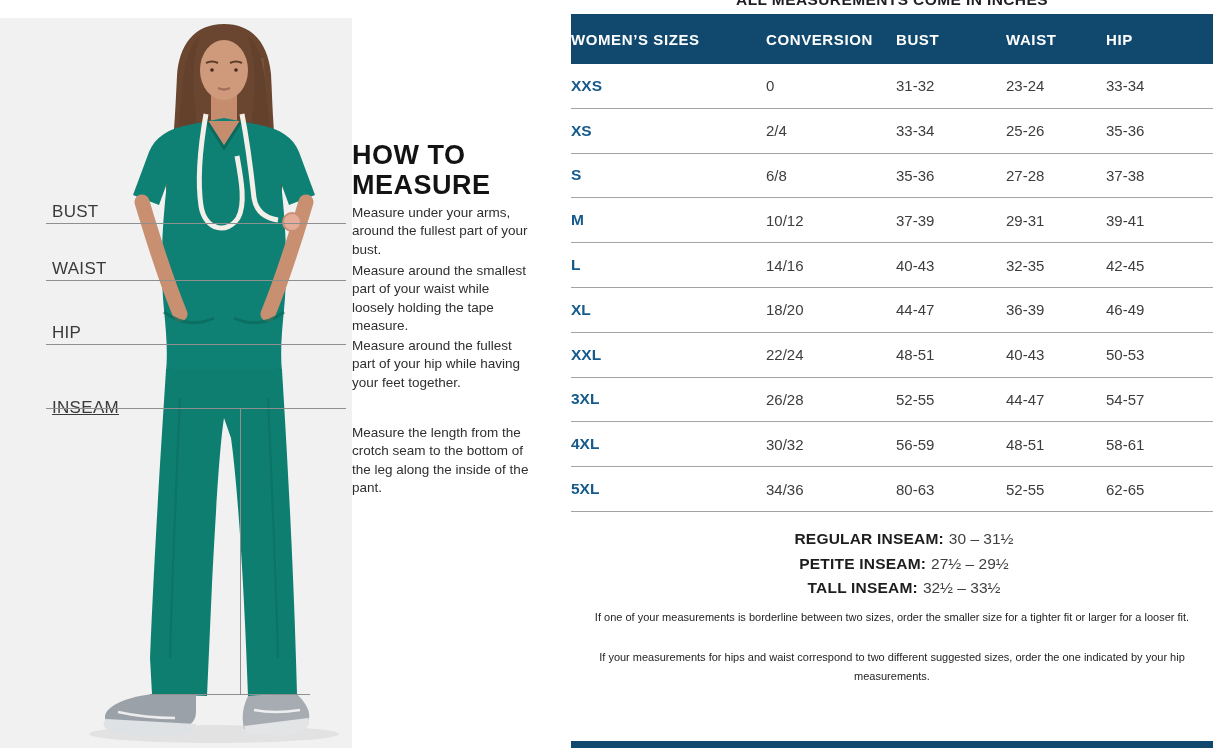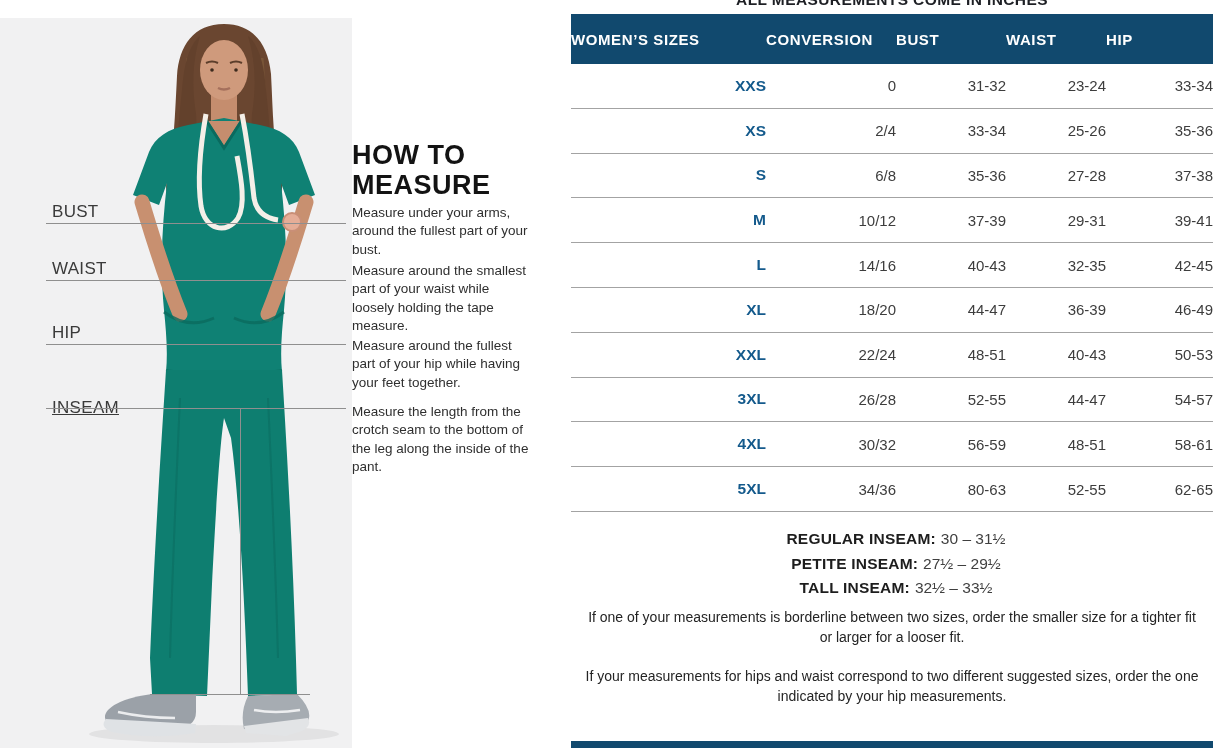--- a/index.html
+++ b/index.html
@@ -22,40 +22,40 @@
   
   .photo-panel{position:absolute;left:0;top:18px;width:352px;height:730px;background:var(--photo_bg);}
   .photo-panel svg{position:absolute;left:0;top:0;}
   .mlabel{position:absolute;font-size:17px;letter-spacing:.3px;color:#3a3a3a;}
   .mline{position:absolute;height:1px;background:var(--line_gray);}
   .vline{position:absolute;width:1px;background:var(--line_gray);}
   
   .howto-heading{position:absolute;left:352px;top:118px;width:175px;
     font-size:27px;line-height:30px;font-weight:800;color:#131313;letter-spacing:.5px;}
   .howto-desc{position:absolute;left:352px;width:182px;font-size:13.5px;line-height:18.5px;color:#2f2f2f;}
-  .desc-0{top:190px;} .desc-1{top:248px;} .desc-2{top:323px;} .desc-3{top:389px;}
+  .desc-0{top:190px;} .desc-1{top:248px;} .desc-2{top:323px;} .desc-3{top:410px;}
   
   .table-panel{position:absolute;left:571px;top:0;width:642px;height:748px;}
   .table-note-clip{position:absolute;top:0;left:0;width:100%;height:9px;overflow:hidden;}
   .table-note{position:absolute;bottom:0;left:0;width:100%;text-align:center;
     font-size:15.5px;font-weight:800;letter-spacing:.4px;color:#1d1f24;}
   .thead{position:absolute;top:14px;left:0;width:100%;height:50px;background:var(--header_bg);
     display:grid;grid-template-columns:195px 130px 110px 100px 107px;align-items:center;}
   .thead .h{color:#ffffff;font-weight:800;font-size:15px;letter-spacing:.6px;text-align:left;}
   .tbody{position:absolute;top:64px;left:0;width:100%;}
   .trow{height:43.8px;display:grid;grid-template-columns:195px 130px 110px 100px 107px;
     align-items:center;border-bottom:1px solid var(--row_line);}
-  .trow .c{text-align:right;font-size:15px;color:var(--text_mid);}
+  .trow .c{text-align:left;font-size:15px;color:var(--text_mid);}
   .trow .c.size{font-weight:800;color:var(--size_blue);font-size:15.5px;}
   
-  .inseams{position:absolute;top:527px;left:4px;width:100%;text-align:center;}
+  .inseams{position:absolute;top:527px;left:12px;width:100%;text-align:center;}
   .inseam-line{font-size:15.5px;line-height:24.5px;color:#3f3f3f;}
   .inseam-line .b{font-weight:800;color:#1d1d1d;margin-right:5px;letter-spacing:.2px;}
   .notes{position:absolute;top:608px;left:0;width:100%;text-align:center;}
-  .notes p{margin:0 auto 20px auto;width:620px;font-size:14px;line-height:19.5px;color:#242424;}
+  .notes p{margin:0 auto 20px auto;width:620px;font-size:11px;line-height:19.5px;color:#242424;}
   .next-table-edge{position:absolute;top:741px;left:0;width:100%;height:7px;background:var(--header_bg);}
 </style>
 </head>
 <body>
 
 <div class="photo-panel">
   <svg width="352" height="730" viewBox="0 0 352 730" aria-hidden="true">
     <rect x="0" y="0" width="352" height="730" fill="#f1f1f2"></rect>
     <ellipse cx="214" cy="716" rx="125" ry="9" fill="#000000" opacity="0.06"></ellipse>
 

